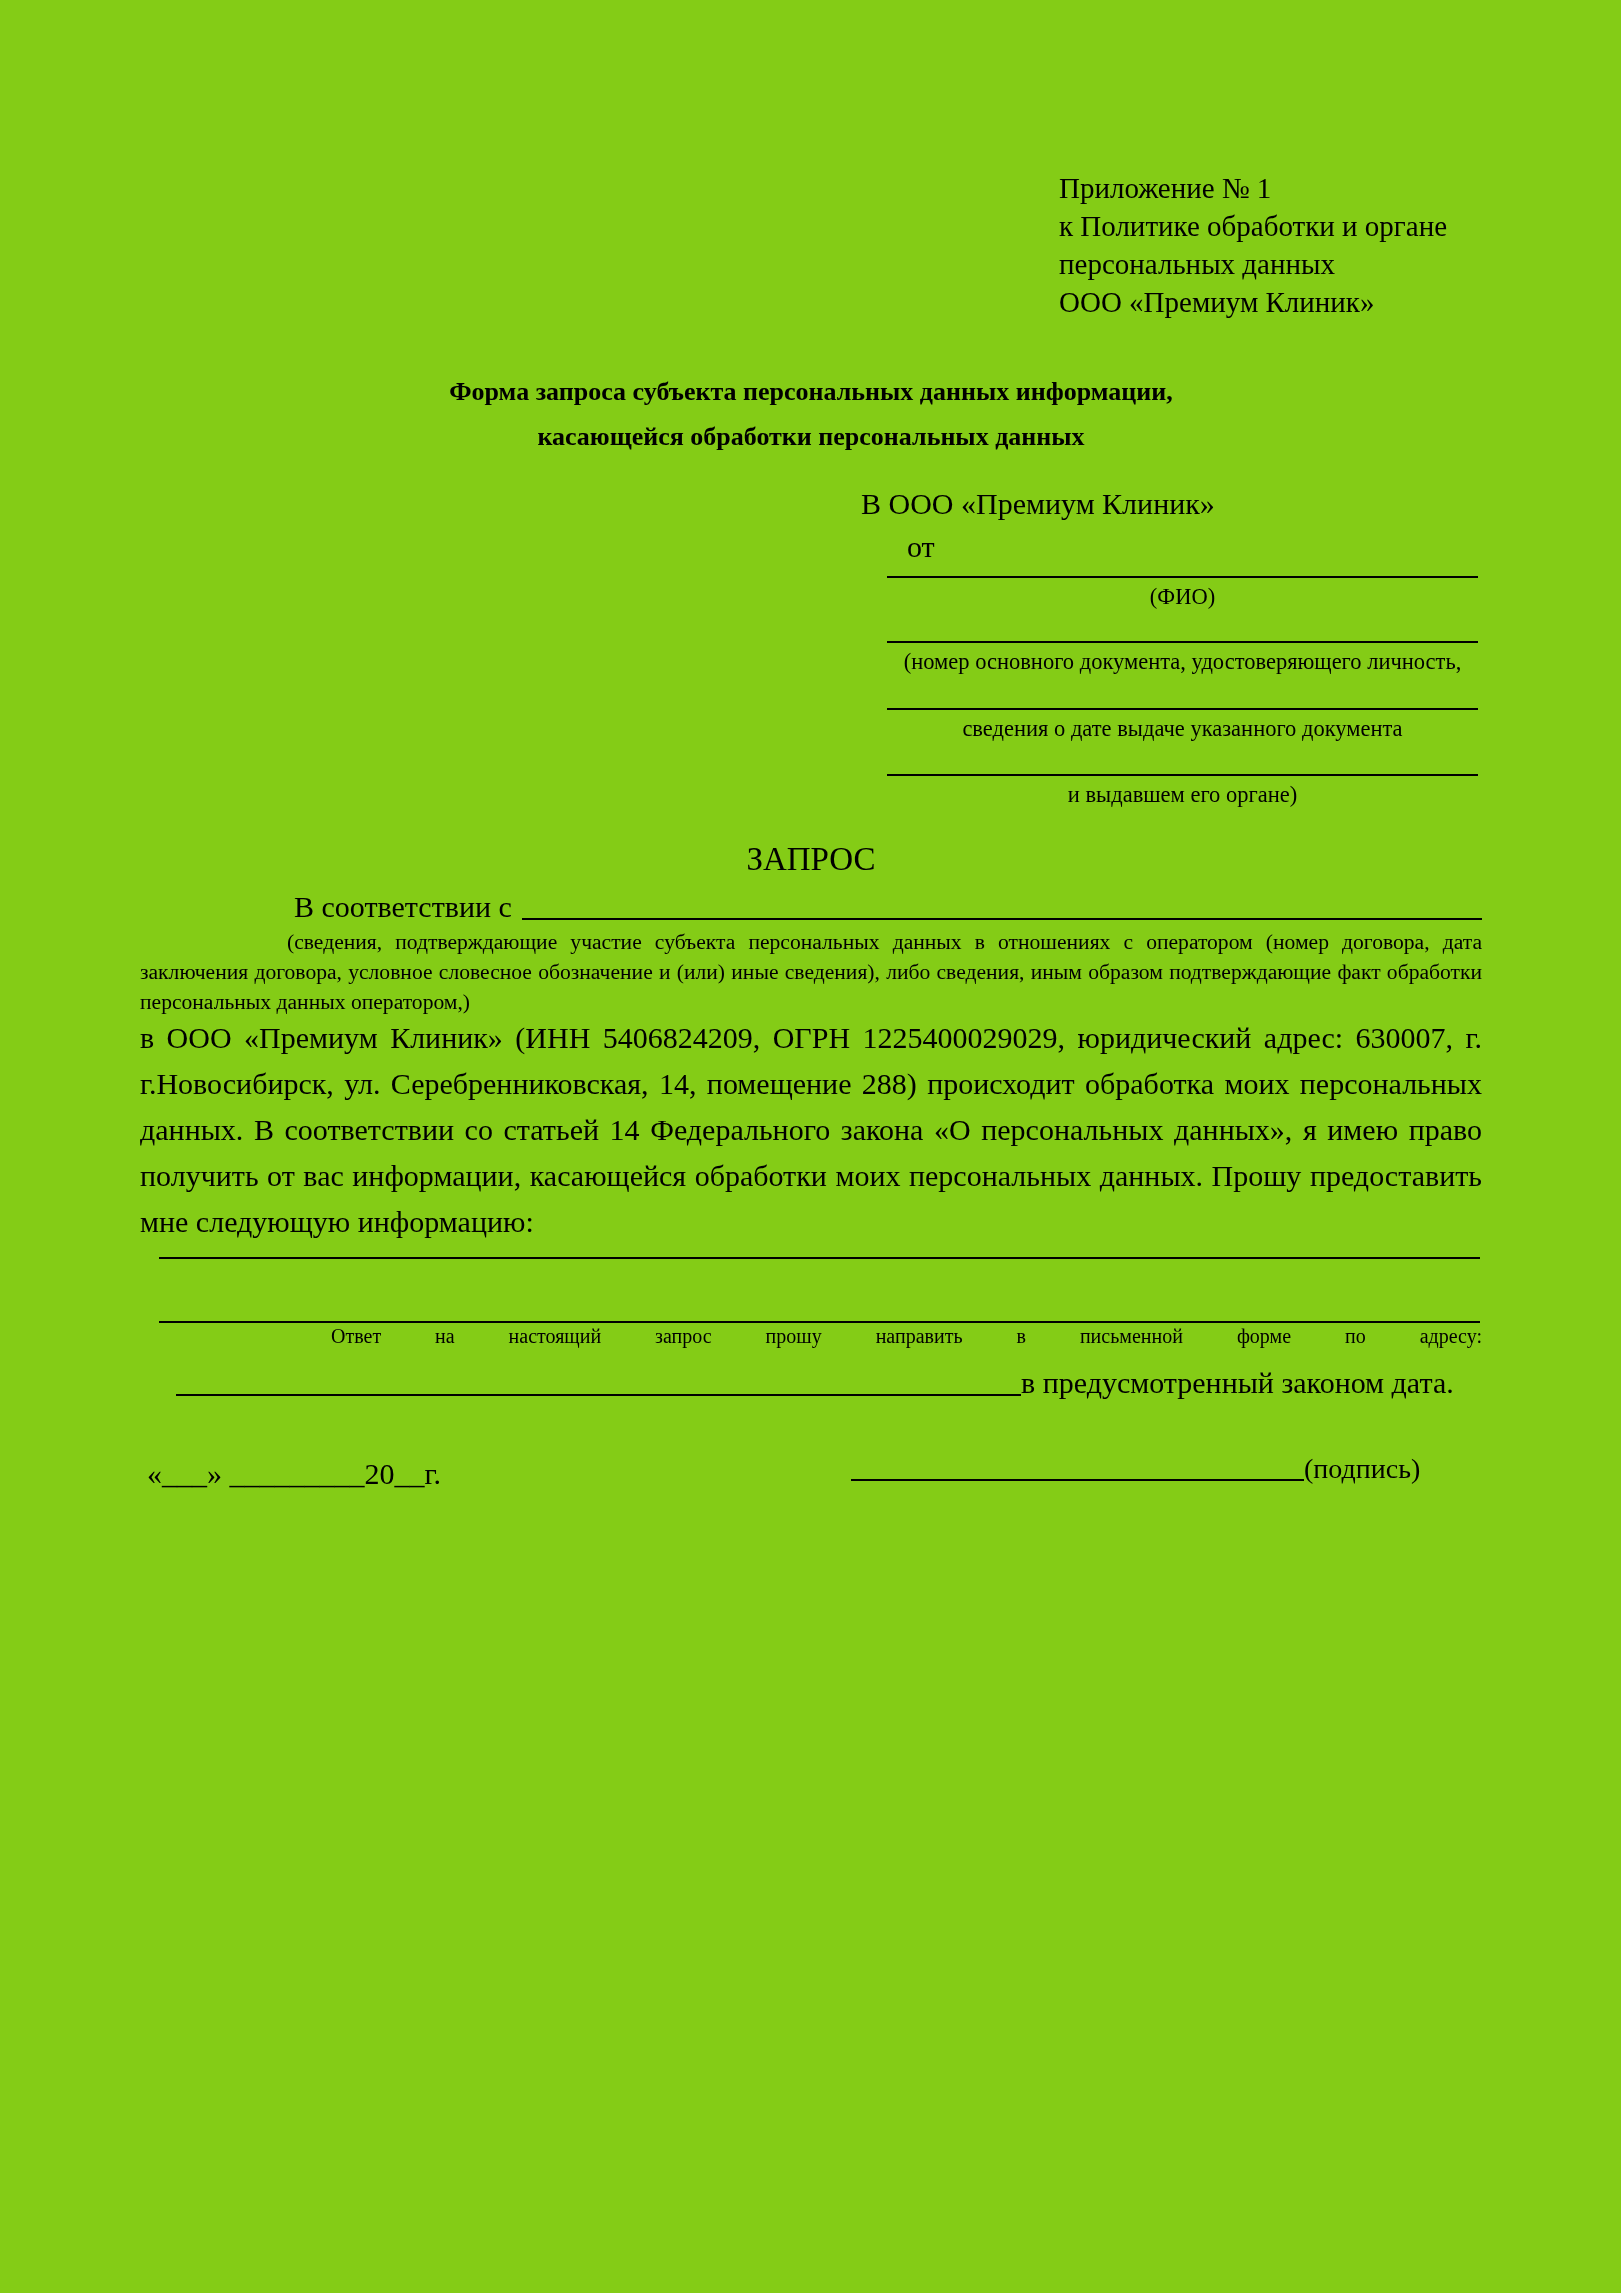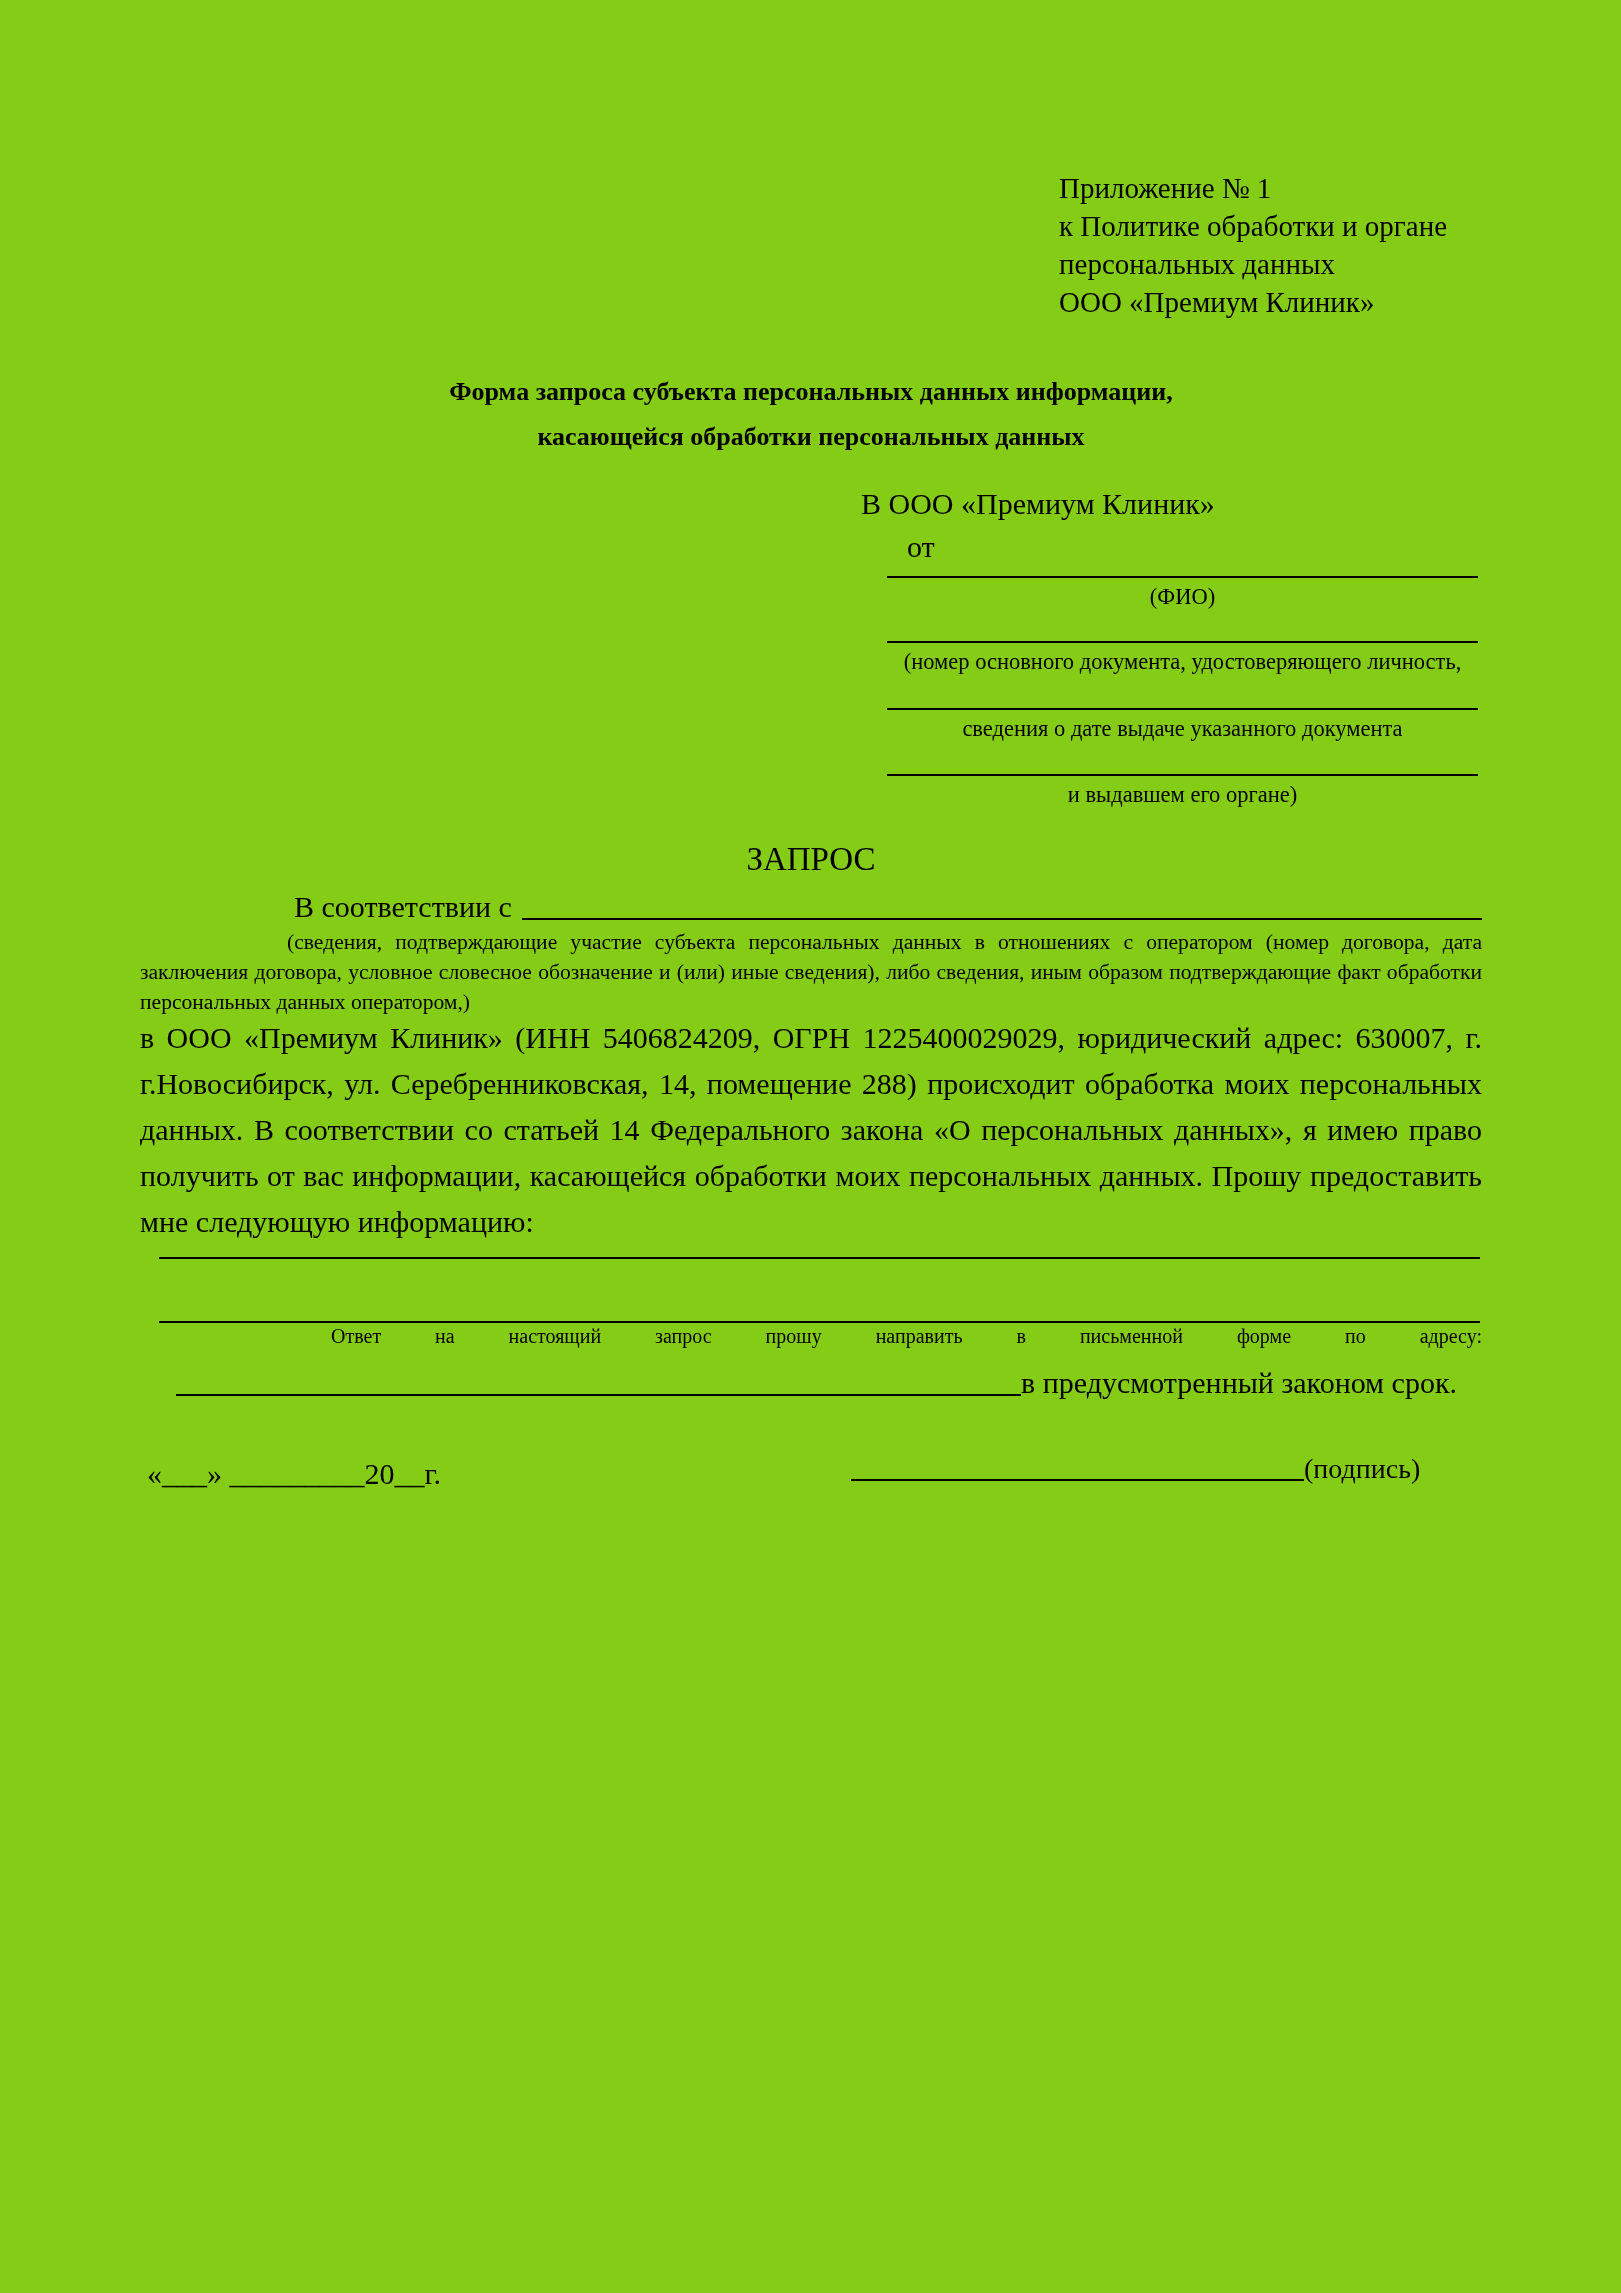--- a/index.html
+++ b/index.html
@@ -195,21 +195,21 @@
   <div class="footnote">(сведения, подтверждающие участие субъекта персональных данных в отношениях с оператором (номер договора, дата заключения договора, условное словесное обозначение и (или) иные сведения), либо сведения, иным образом подтверждающие факт обработки персональных данных оператором,)</div>
 
   <div class="body-par">в ООО «Премиум Клиник» (ИНН 5406824209, ОГРН 1225400029029, юридический адрес: 630007, г. г.Новосибирск, ул. Серебренниковская, 14, помещение 288) происходит обработка моих персональных данных. В соответствии со статьей 14 Федерального закона «О персональных данных», я имею право получить от вас информации, касающейся обработки моих персональных данных. Прошу предоставить мне следующую информацию:</div>
 
   <div class="rule" style="left:159px; width:1321px; top:1257px;"></div>
   <div class="rule" style="left:159px; width:1321px; top:1321px;"></div>
 
   <div class="reply-line1">Ответ на настоящий запрос прошу направить в письменной форме по адресу:</div>
   <div class="reply-line2">
     <div class="addr-rule"></div>
-    <span class="suffix">в предусмотренный законом срок.</span>
+    <span class="suffix">в предусмотренный законом дата.</span>
   </div>
 
   <div class="date-field">«___» _________20__г.</div>
   <div class="signature">
     <div class="sig-rule"></div>
     <span class="sig-caption">(подпись)</span>
   </div>
 
 </div>
 

